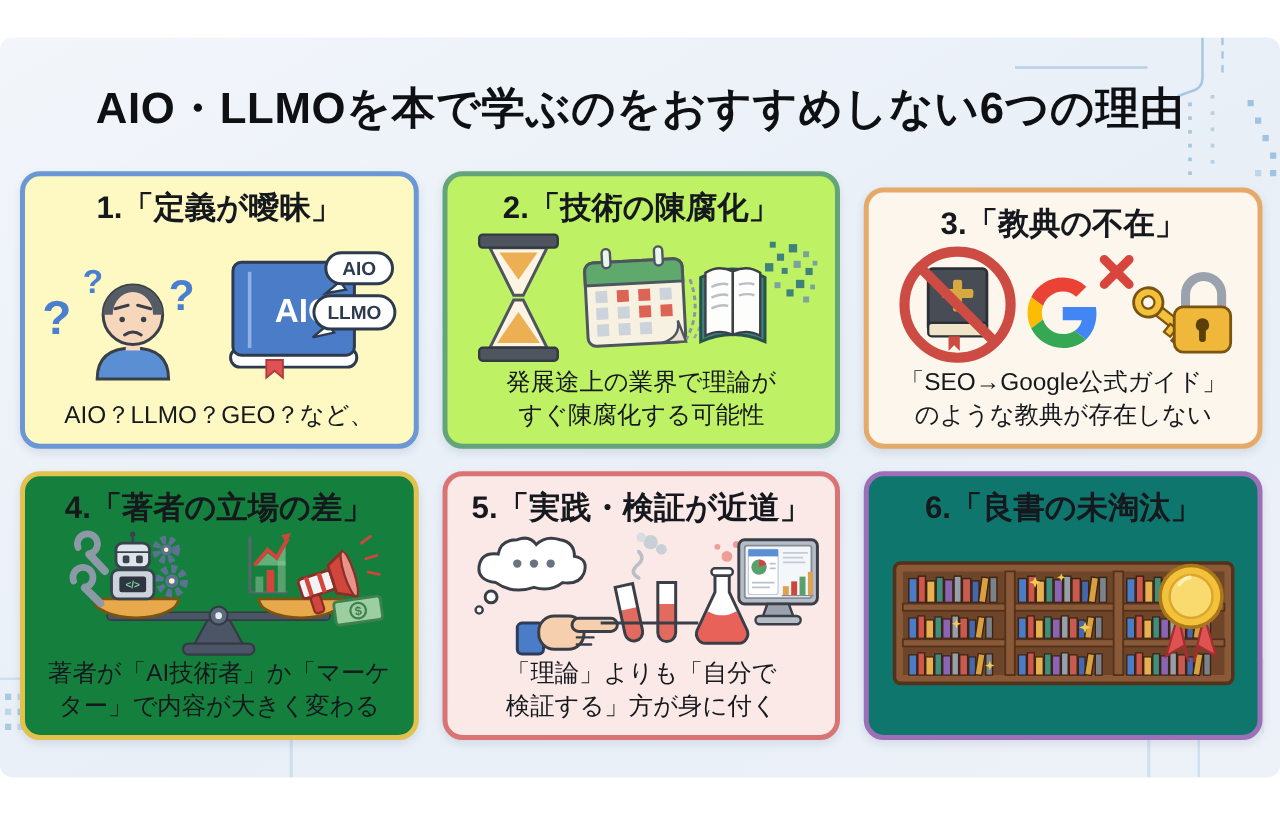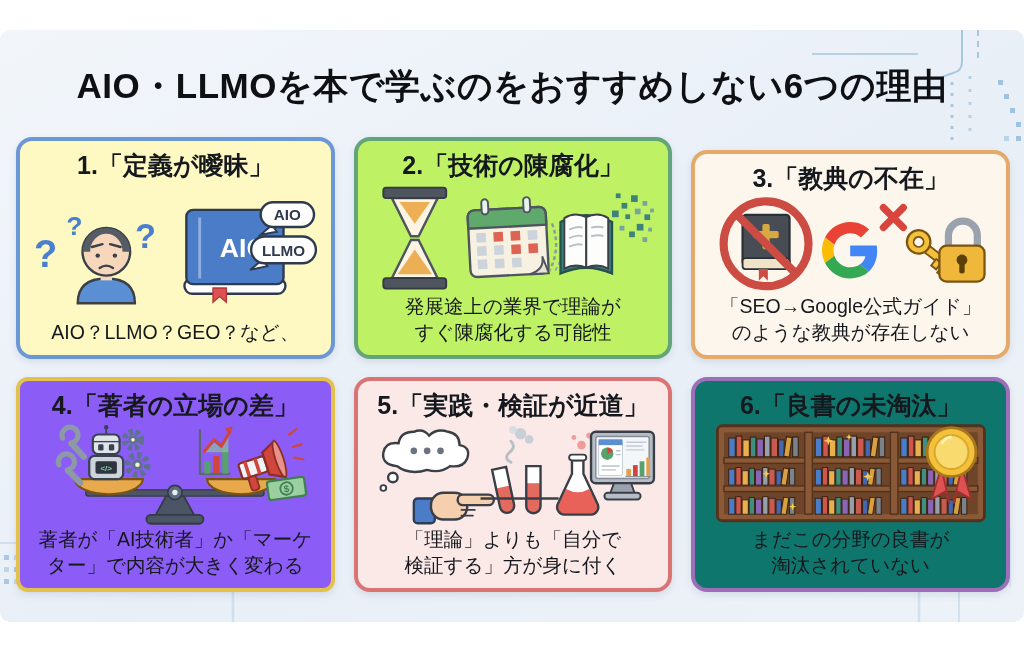--- a/index.html
+++ b/index.html
@@ -225,21 +225,21 @@
       </div>
       <p class="card-body">
         <span>「SEO→Google公式ガイド」</span><br>
         <span>のような教典が存在しない</span>
       </p>
     </section>
   </div>
 
   <div class="row row2">
 
-    <section class="card" style="border-color: rgb(226, 193, 77); background-color: #8b5cf6; border-radius: 12px;">
+    <section class="card" style="border-color: rgb(226, 193, 77); background-color: #15803d;">
       <h2 class="card-title">4.「著者の立場の差」</h2>
       <div class="illus">
         <svg viewBox="0 0 300 118">
           <g>
             <rect x="50" y="76" width="200" height="7" rx="3.5" fill="#4b5565" stroke="#343b47" stroke-width="1.5"></rect>
             <path d="M140,83 L128,105 h44 L160,83 Z" fill="#4b5565" stroke="#343b47" stroke-width="2"></path>
             <rect x="118" y="104" width="64" height="10" rx="5" fill="#4b5565" stroke="#343b47" stroke-width="2"></rect>
             <circle cx="150" cy="79" r="8" fill="#5d6b7e" stroke="#343b47" stroke-width="2"></circle>
             <circle cx="150" cy="79" r="3" fill="#e9edf2"></circle>
             <path d="M38,64 A38,17 0 0 0 114,64 Z" fill="#e8a94c" stroke="#7a5410" stroke-width="2.5"></path>
@@ -410,19 +410,15 @@
           </g>
           <g>
             <path d="M246,48 L236,82 L250,74 L255,87 Z" fill="#e05252" stroke="#a03030" stroke-width="2"></path>
             <path d="M268,48 L278,82 L264,74 L259,87 Z" fill="#e05252" stroke="#a03030" stroke-width="2"></path>
             <circle cx="257" cy="32" r="26" fill="#f3c13a" stroke="#a8781a" stroke-width="3"></circle>
             <circle cx="257" cy="32" r="18" fill="#f8da6e" stroke="#daa62c" stroke-width="2"></circle>
             <path d="M247,22 a13,13 0 0 1 9,-6" stroke="#fdf0b5" stroke-width="3" fill="none" stroke-linecap="round"></path>
           </g>
         </svg>
       </div>
-      <p class="card-body">
-        <span>まだこの分野の良書が</span><br>
-        <span>淘汰されていない</span>
-      </p>
     </section>
   </div>
 </div>
 
 </body></html>

